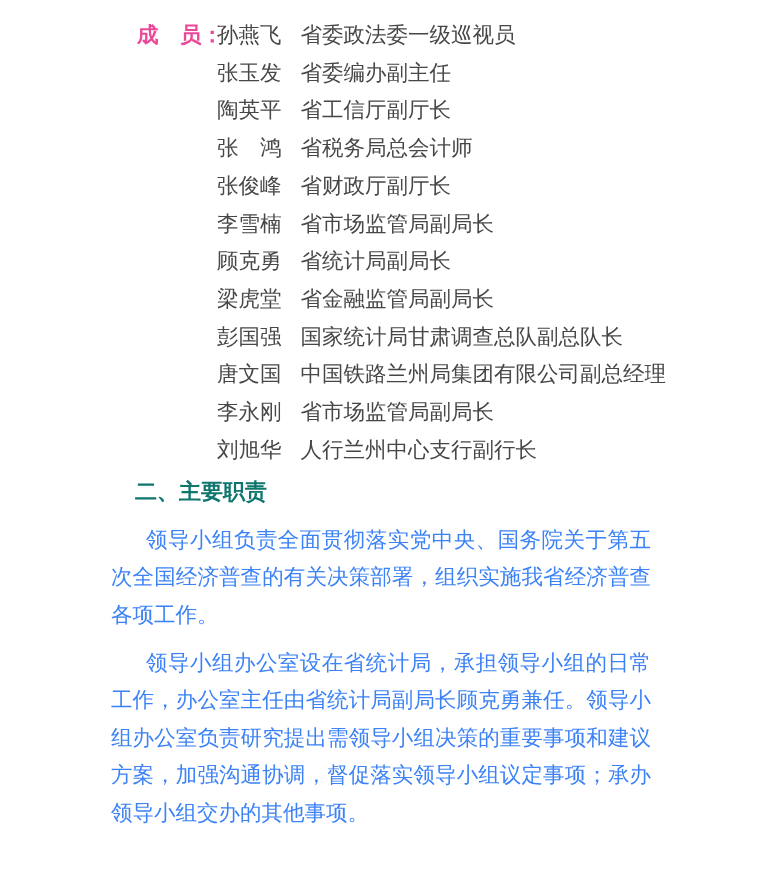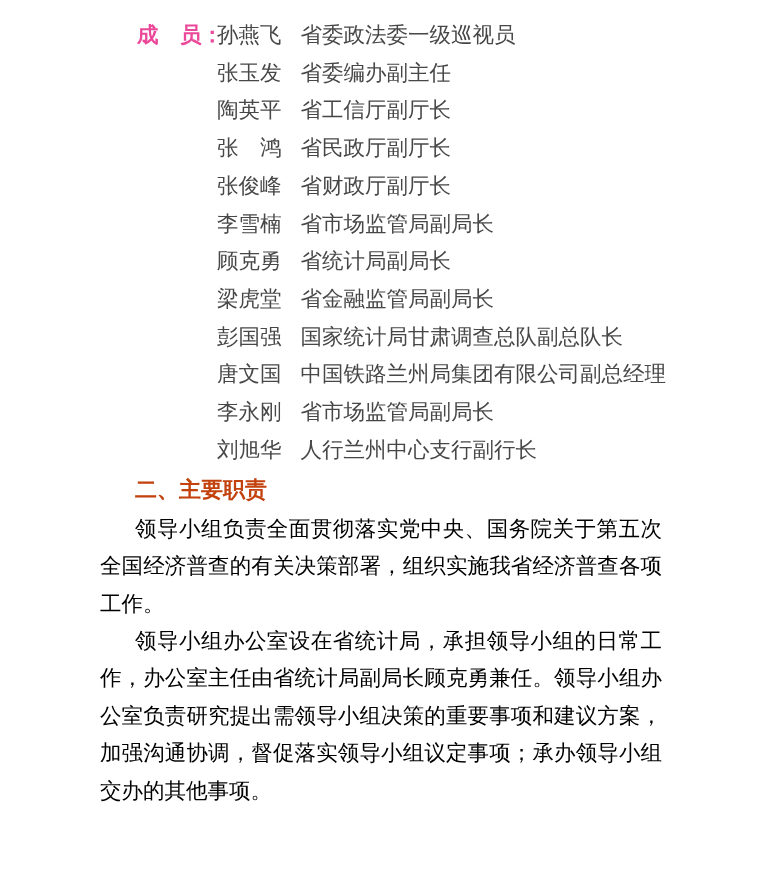--- a/index.html
+++ b/index.html
@@ -45,53 +45,53 @@
     vertical-align: bottom;
   }
   .mtitle {
     margin-left: 19px;
   }
 
   
   .heading {
     margin: 4px 0 0 35px;
     line-height: 37.4px;
-    font-family: Liberation Mono, monospace;
+    font-family: Liberation Sans, sans-serif;
     font-weight: 700;
     font-size: 22px;
-    color: #c2410c;
+    color: #0f766e;
   }
 
   
   .para {
-    margin: 0;
+    margin: 11px;
     line-height: 37.4px;
     text-indent: 35px;
     text-align: justify;
     word-break: break-all;
-    color: #000000;
+    color: #3b82f6;
   }
 </style>
 </head>
 <body>
 
 <div class="page">
 
   <div class="member-list">
     <div class="mrow first">
       <span class="mlabel">成　员：</span><span class="mname">孙燕飞</span><span class="mtitle">省委政法委一级巡视员</span>
     </div>
     <div class="mrow">
       <span class="mname">张玉发</span><span class="mtitle">省委编办副主任</span>
     </div>
     <div class="mrow">
       <span class="mname">陶英平</span><span class="mtitle">省工信厅副厅长</span>
     </div>
     <div class="mrow">
-      <span class="mname">张　鸿</span><span class="mtitle">省民政厅副厅长</span>
+      <span class="mname">张　鸿</span><span class="mtitle">省税务局总会计师</span>
     </div>
     <div class="mrow">
       <span class="mname">张俊峰</span><span class="mtitle">省财政厅副厅长</span>
     </div>
     <div class="mrow">
       <span class="mname">李雪楠</span><span class="mtitle">省市场监管局副局长</span>
     </div>
     <div class="mrow">
       <span class="mname">顾克勇</span><span class="mtitle">省统计局副局长</span>
     </div>

